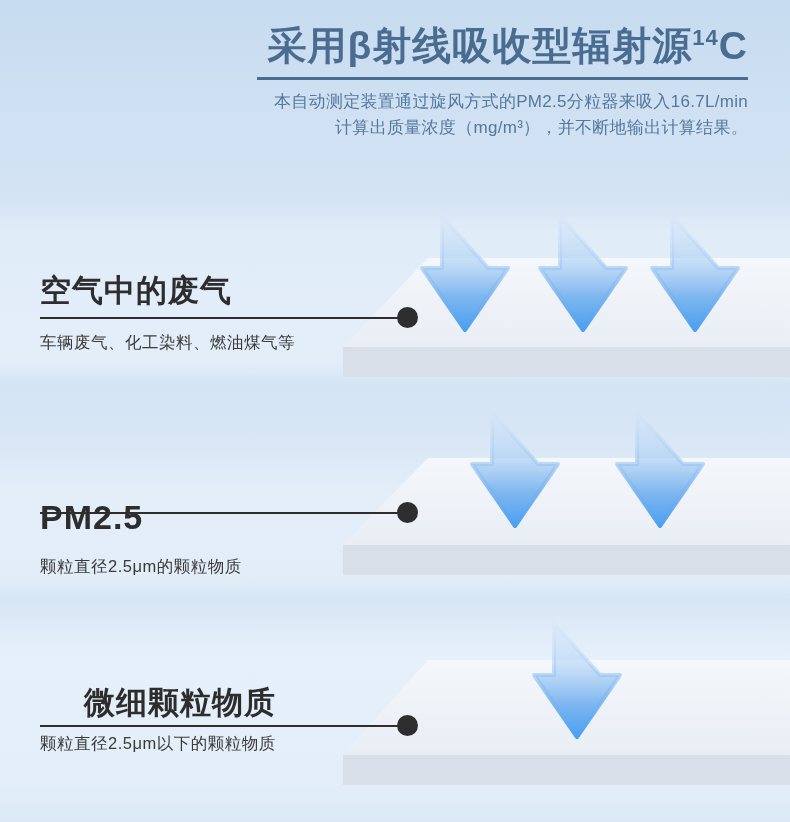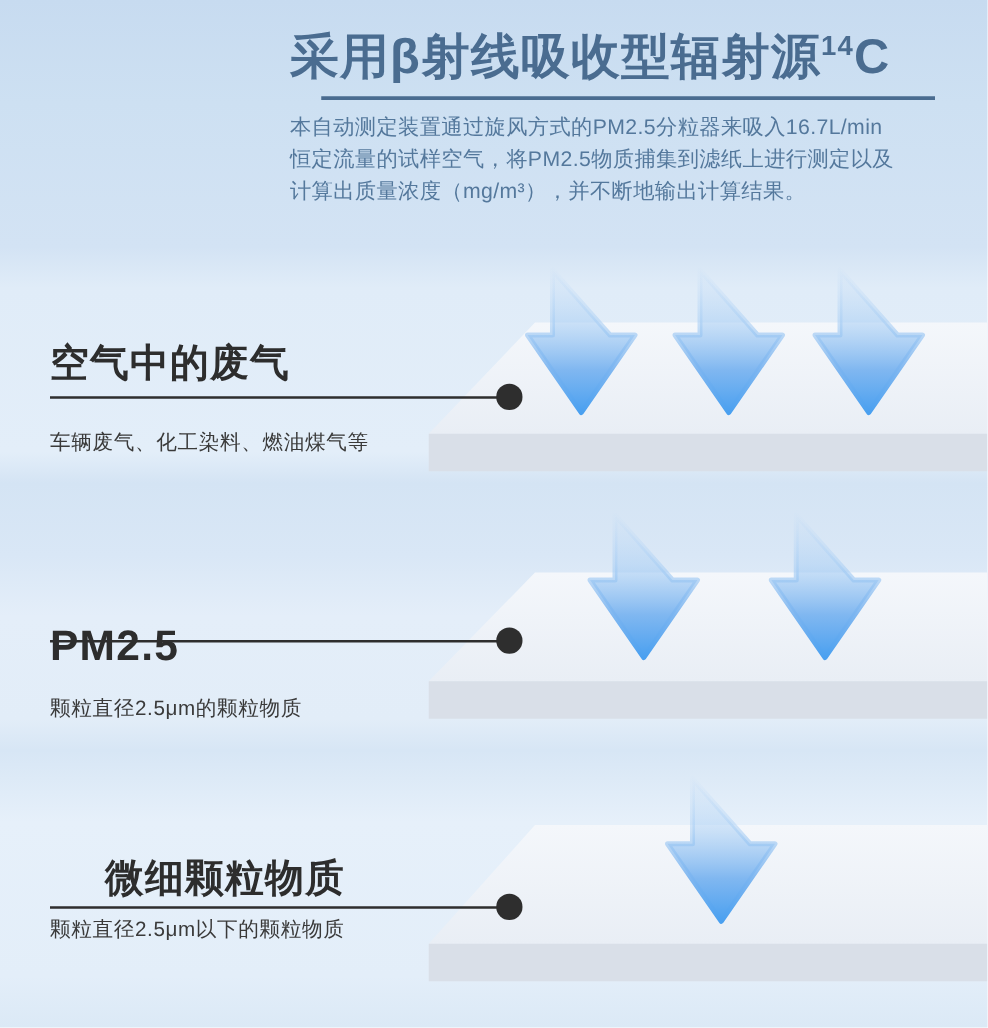--- a/index.html
+++ b/index.html
@@ -6,21 +6,21 @@
   body{
     width:790px;height:822px;position:relative;overflow:hidden;
     font-family:"Liberation Sans","DejaVu Sans",sans-serif;
     background:linear-gradient(180deg,
       #c7dbf0 0%, #cde0f2 10%, #d3e3f4 24%, #e0ecf8 28%,
       #e3eef9 44%, #d4e4f4 47%, #d9e7f6 54%, #e4eef9 60%,
       #e2edf8 70%, #d7e6f5 73%, #e6f0fa 80%, #e3eef9 95%, #dbe9f6 100%);
   }
   .abs{position:absolute;}
   
-  .title-block{right:42px;top:24px;width:516px;}
+  .title-block{right:42px;top:24px;width:516px;text-align:right;}
   .main-title{
     font-size:39px;font-weight:bold;color:#4a6c90;letter-spacing:1px;
     line-height:44px;white-space:nowrap;
   }
   .main-title sup{font-size:22px;vertical-align:super;line-height:0;}
   .title-rule{height:3px;background:#4a6c90;margin-top:9px;margin-left:25px;}
   .intro{margin-top:9px;color:#54789c;font-size:17px;line-height:25.5px;letter-spacing:0.3px;}
   
   .sec-heading{left:40px;color:#2d2d2d;font-weight:bold;letter-spacing:1px;white-space:nowrap;text-align:right;}
   .sec-heading.cjk{font-size:31px;}
@@ -32,21 +32,20 @@
   .row-svg{left:340px;display:block;}
 </style>
 </head>
 <body>
 
 <div class="abs title-block">
   <div class="main-title"><span>采用β射线吸收型辐射源</span><sup>14</sup><span>C</span></div>
   <div class="title-rule"></div>
   <div class="intro">
     <div>本自动测定装置通过旋风方式的PM2.5分粒器来吸入16.7L/min</div>
-    <div>恒定流量的试样空气，将PM2.5物质捕集到滤纸上进行测定以及</div>
     <div>计算出质量浓度（mg/m³），并不断地输出计算结果。</div>
   </div>
 </div>
 
 <svg class="abs row-svg" style="top:210px;" width="450" height="180" viewBox="0 0 450 180">
   <defs>
     <linearGradient id="f1" x1="0" y1="0" x2="0" y2="1">
       <stop offset="0" stop-color="#f4f7fb"></stop>
         <stop offset="1" stop-color="#e9eef5"></stop>
     </linearGradient>
@@ -97,21 +96,21 @@
     </linearGradient>
   </defs>
   <path d="M88,50 L450,50 L450,145 L3,145 Z" fill="url(#f3)"></path>
   <rect x="3" y="145" width="447" height="30" fill="#d9dfe8"></rect>
   <path transform="translate(237,13)" d="M-23,0 L-23,52 L-43,52 L0,114 L43,52 L23,52 Z" fill="url(#a3)" stroke="url(#a3)" stroke-width="4" stroke-linejoin="round"></path>
 </svg>
 
 <div class="abs sec-heading cjk" style="top:270px;">空气中的废气</div>
 <div class="abs sec-line" style="top:317px;"></div>
 <div class="abs sec-dot" style="top:307px;"></div>
-<div class="abs sec-desc" style="top:343px;text-align:right;">车辆废气、化工染料、燃油煤气等</div>
+<div class="abs sec-desc" style="top:332px;text-align:right;">车辆废气、化工染料、燃油煤气等</div>
 
 <div class="abs sec-heading latin" style="top:498px;">PM2.5</div>
 <div class="abs sec-line" style="top:512px;"></div>
 <div class="abs sec-dot" style="top:502px;"></div>
 <div class="abs sec-desc" style="top:520px;margin-top:36px;">颗粒直径2.5μm的颗粒物质</div>
 
 <div class="abs sec-heading cjk" style="top:682px;margin-left:44px;">微细颗粒物质</div>
 <div class="abs sec-line" style="top:725px;"></div>
 <div class="abs sec-dot" style="top:715px;"></div>
 <div class="abs sec-desc" style="top:733px;">颗粒直径2.5μm以下的颗粒物质</div>

